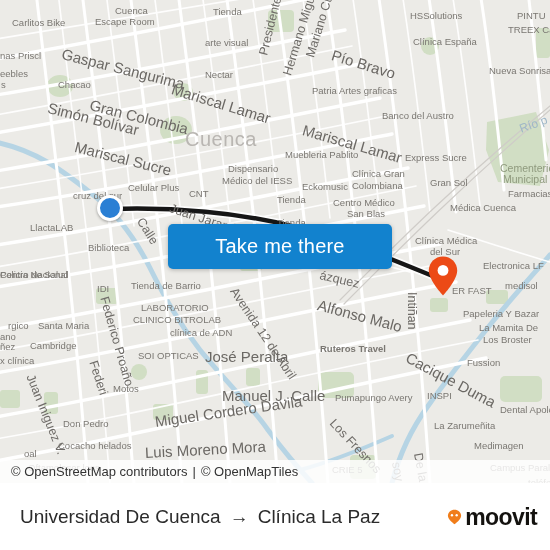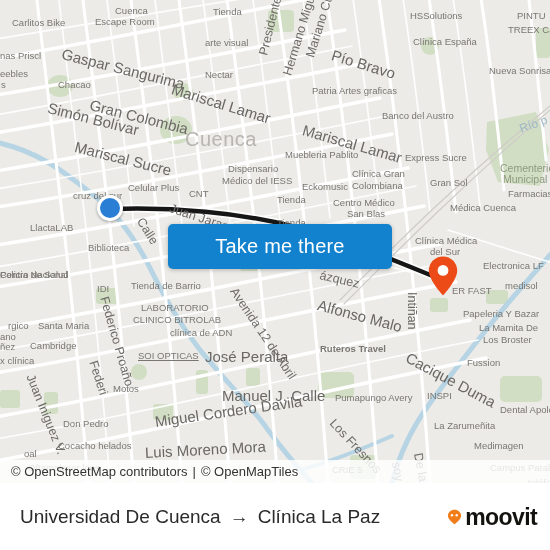--- a/index.html
+++ b/index.html
@@ -244,21 +244,21 @@
         <div class="lbl poi" style="left: 133px; top: 314px;">CLINICO BITROLAB</div>
         <div class="lbl poi" style="left: 463px; top: 308px;">Papeleria Y Bazar</div>
         <div class="lbl poi" style="left: 38px; top: 320px;">Santa Maria</div>
         <div class="lbl poi" style="left: 8px; top: 320px;">rgico</div>
         <div class="lbl poi" style="left: 0px; top: 331px;">ano</div>
         <div class="lbl poi" style="left: 0px; top: 341px;">ñez</div>
         <div class="lbl poi" style="left: 170px; top: 327px;">clínica de ADN</div>
         <div class="lbl poi" style="left: 479px; top: 322px;">La Mamita De</div>
         <div class="lbl poi" style="left: 483px; top: 334px;">Los Broster</div>
         <div class="lbl poi" style="left: 30px; top: 340px;">Cambridge</div>
-        <div class="lbl poi" style="left: 138px; top: 350px; text-decoration: underline;">SOI OPTICAS</div>
+        <div class="lbl poi" style="left: 138px; top: 350px;">SOI OPTICAS</div>
         <div class="lbl poi" style="left: 320px; top: 343px; font-weight: bold;">Ruteros Travel</div>
         <div class="lbl poi" style="left: 467px; top: 357px;">Fussion</div>
         <div class="lbl poi" style="left: 0px; top: 355px;">x clínica</div>
         <div class="lbl poi" style="left: 113px; top: 383px;">Motos</div>
         <div class="lbl poi" style="left: 335px; top: 392px;">Pumapungo Avery</div>
         <div class="lbl poi" style="left: 427px; top: 390px;">INSPI</div>
         <div class="lbl poi" style="left: 500px; top: 404px;">Dental Apolo</div>
         <div class="lbl poi" style="left: 63px; top: 418px;">Don Pedro</div>
         <div class="lbl poi" style="left: 434px; top: 420px;">La Zarumeñita</div>
         <div class="lbl poi" style="left: 58px; top: 440px;">Cocacho helados</div>

